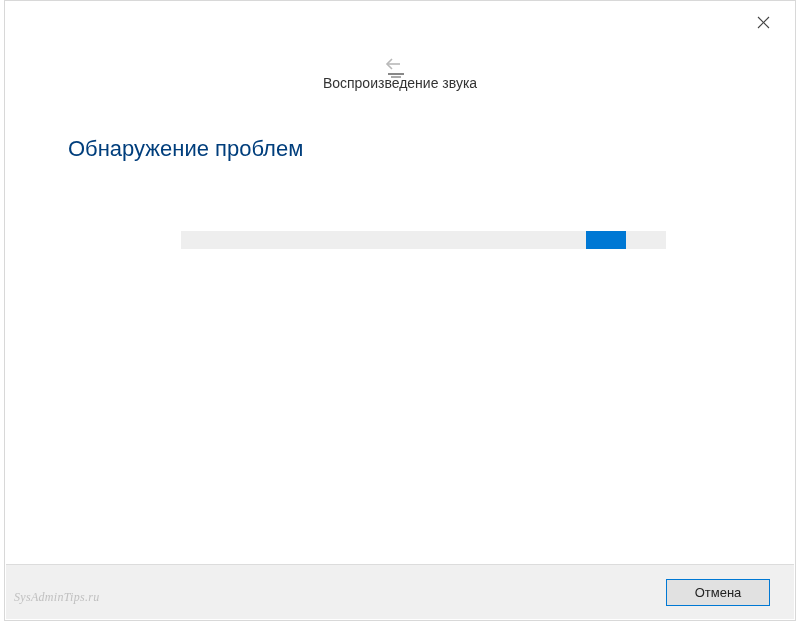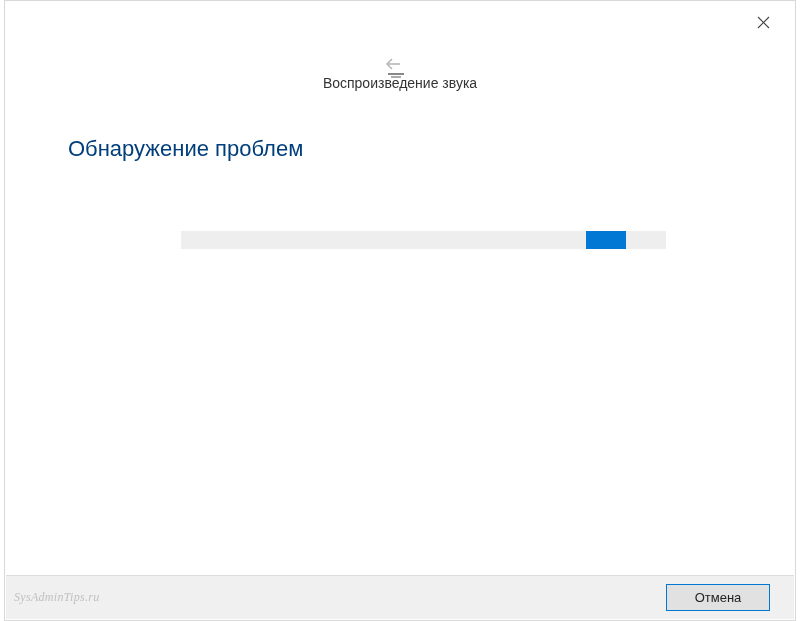--- a/index.html
+++ b/index.html
@@ -108,21 +108,21 @@
       left: 405px;
       width: 40px;
       height: 18px;
       background: #0078d4;
     }
     .footer-bar {
       position: absolute;
       left: 1px;
       right: 1px;
       bottom: 1px;
-      height: 44px;
+      height: 55px;
       background: #f0f0f0;
       border-top: 1px solid #dcdcdc;
       display: flex;
       align-items: center;
       justify-content: flex-end;
       padding-right: 24px;
     }
     .cancel-btn {
       width: 104px;
       height: 27px;

